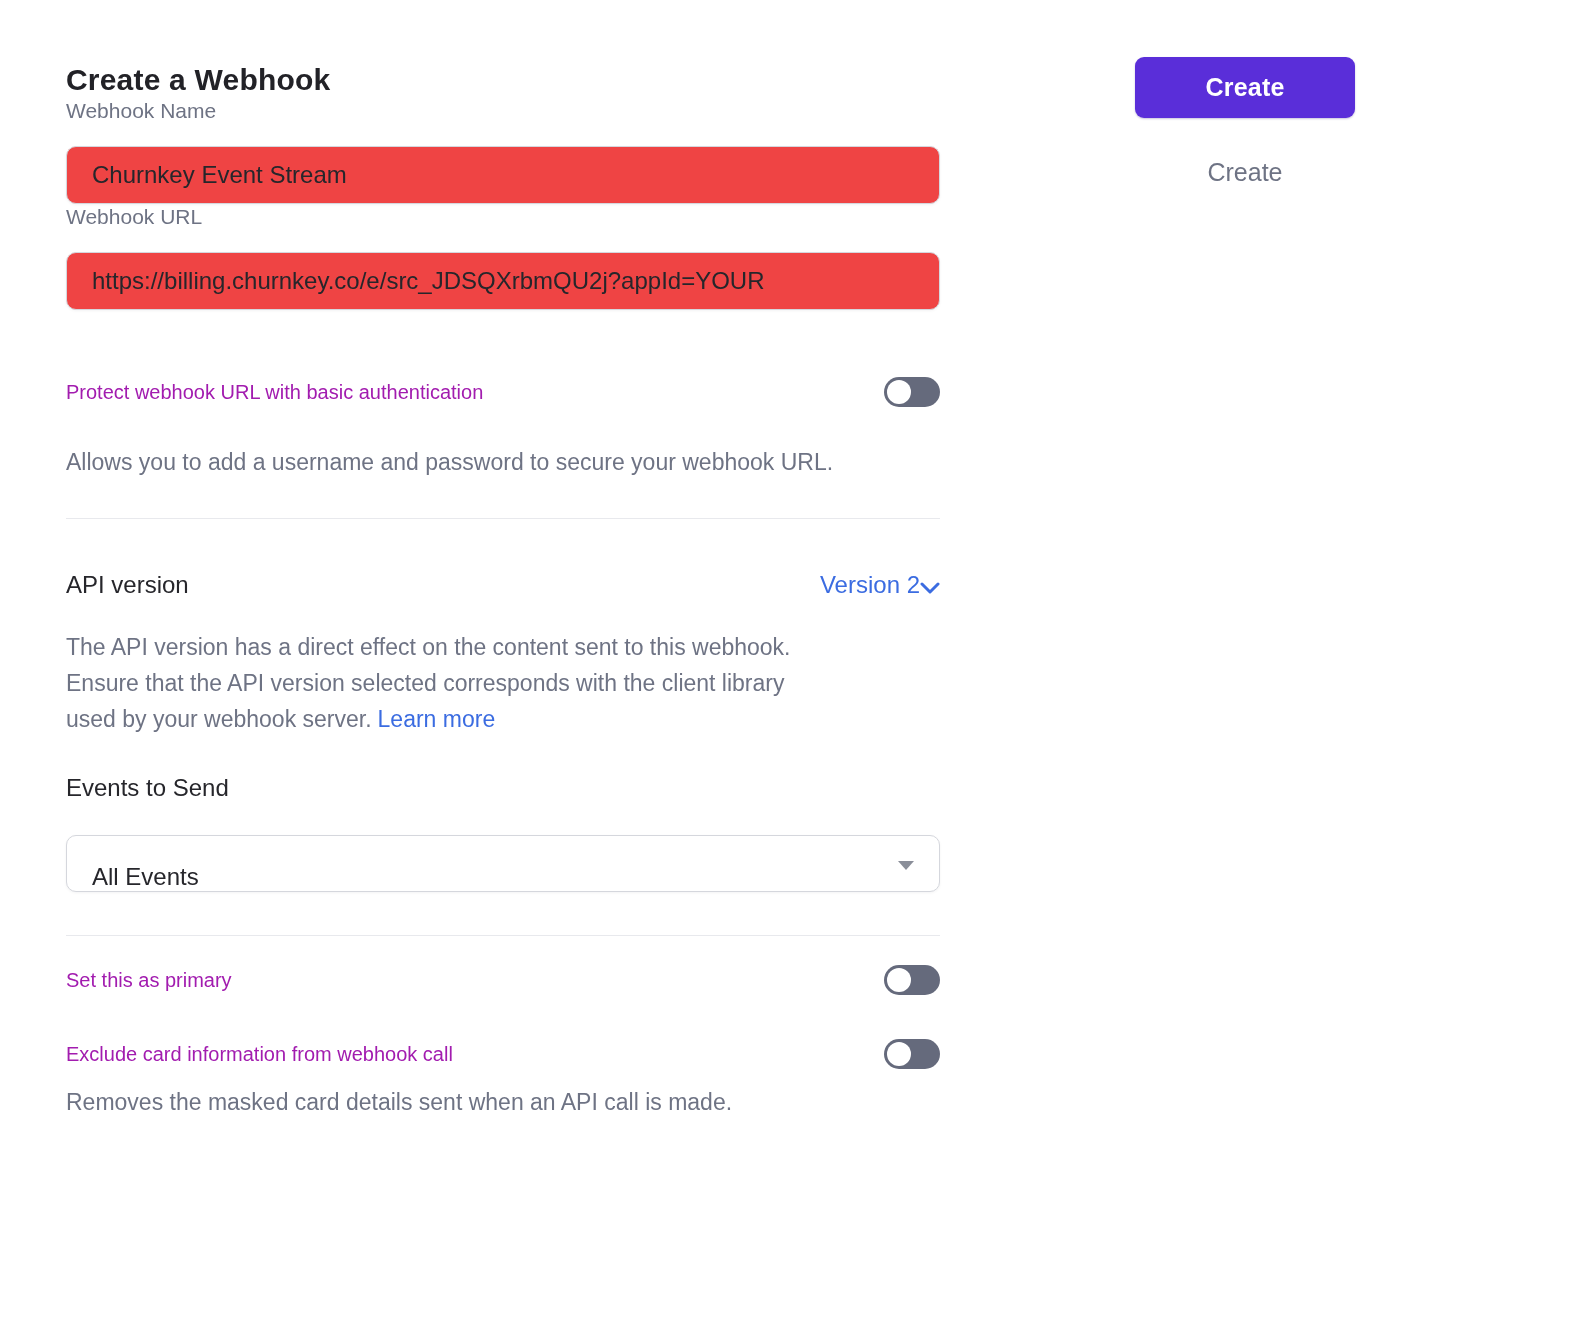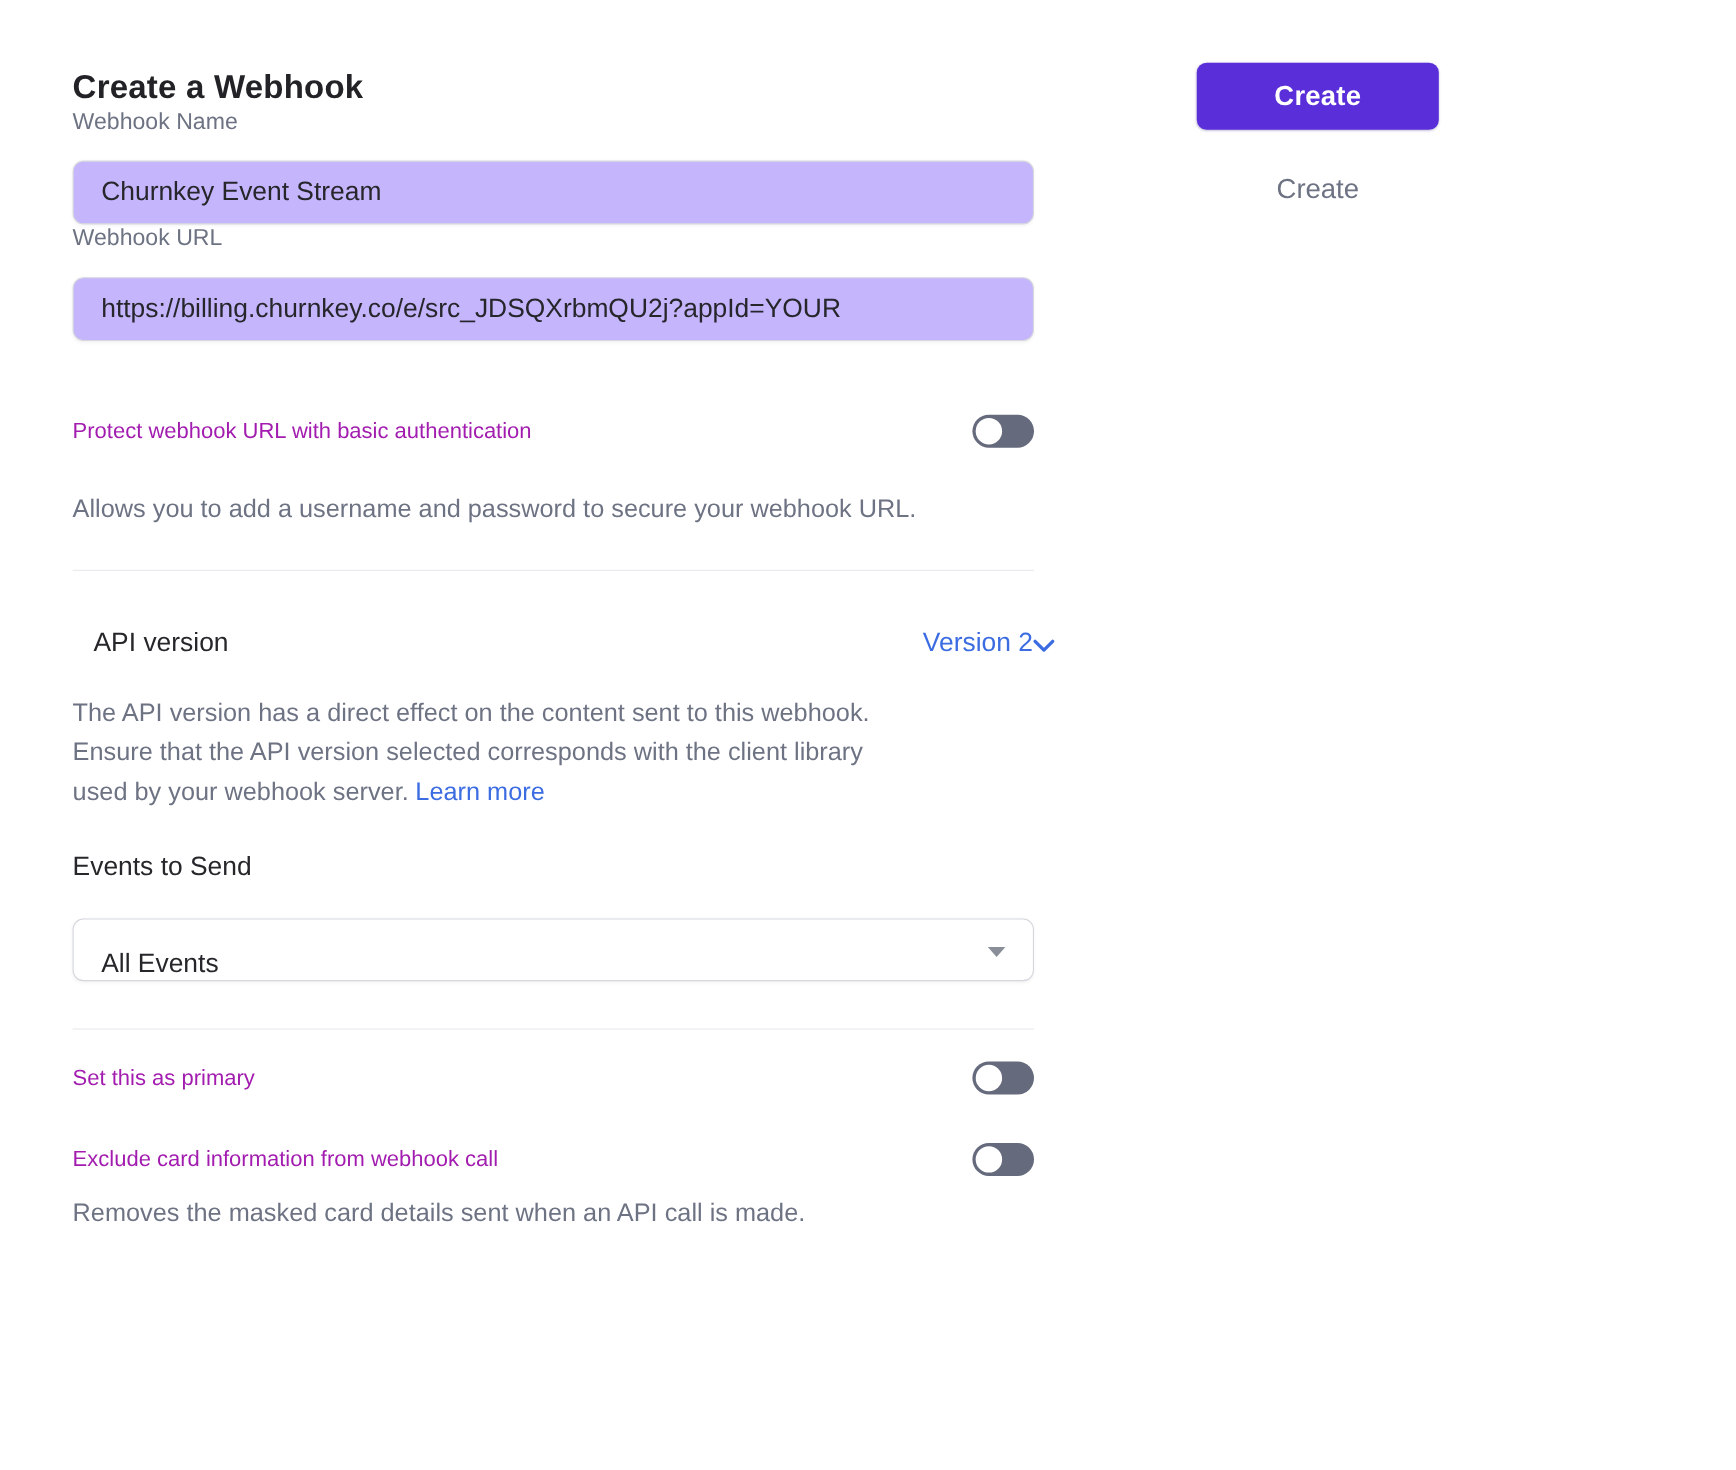--- a/index.html
+++ b/index.html
@@ -23,21 +23,21 @@
 
   .field-label {
     font-size: 21px; color: #6e7384; line-height: 26px;
   }
 
   .text-input {
     display: block; width: 874px; height: 58px;
     margin-top: 22px; padding: 0 25px;
     font-family: "Liberation Sans", sans-serif;
     font-size: 24px; color: #26262b;
-    background: #c4b5fd;
+    background: #ef4444;
     border: 1px solid #d5d7dd; border-radius: 10px;
     box-shadow: 0 1px 3px rgba(20,22,40,0.05);
     outline: none;
   }
 
   .toggle-row {
     margin-top: 62px;
     display: flex; align-items: center; justify-content: space-between;
     width: 874px; min-height: 40px;
   }
@@ -61,21 +61,20 @@
 
   .divider {
     margin-top: 38px;
     width: 874px; height: 1px; background: #e8e9ed; border: none;
   }
 
   .api-row {
     margin-top: 50px;
     display: flex; align-items: center; justify-content: space-between;
     width: 874px;
-    margin-left: 19px;
   }
   .section-label { font-size: 24px; color: #26262b; line-height: 32px; }
   .version-select {
     display: inline-flex; align-items: center; gap: 0;
     font-size: 24px; color: #3b6ce1; cursor: pointer;
     background: none; border: none; font-family: "Liberation Sans", sans-serif;
   }
   .chevron-down { display: inline-block; margin-top: 3px; }
 
   .api-desc {
@@ -107,21 +106,21 @@
     border-right: 8px solid transparent;
     border-top: 9px solid #8a8e99;
   }
 
   .divider-2 { margin-top: 43px; }
   .toggle-row-tight { margin-top: 24px; }
   .toggle-row-mid { margin-top: 34px; }
   .help-text-last { margin-top: 10px; }
 
   
-  .action-col { position: absolute; left: 1088px; top: 57px; width: 220px; text-align: center; }
+  .action-col { position: absolute; left: 1135px; top: 57px; width: 220px; text-align: center; }
   .create-button {
     width: 220px; height: 61px;
     background: #5a2ed9; color: #ffffff;
     font-family: "Liberation Sans", sans-serif;
     font-size: 25px; font-weight: 600; letter-spacing: 0.2px;
     border: none; border-radius: 9px;
     cursor: pointer;
     box-shadow: 0 1px 2px rgba(40,20,120,0.25);
   }
   .dismiss-button {

